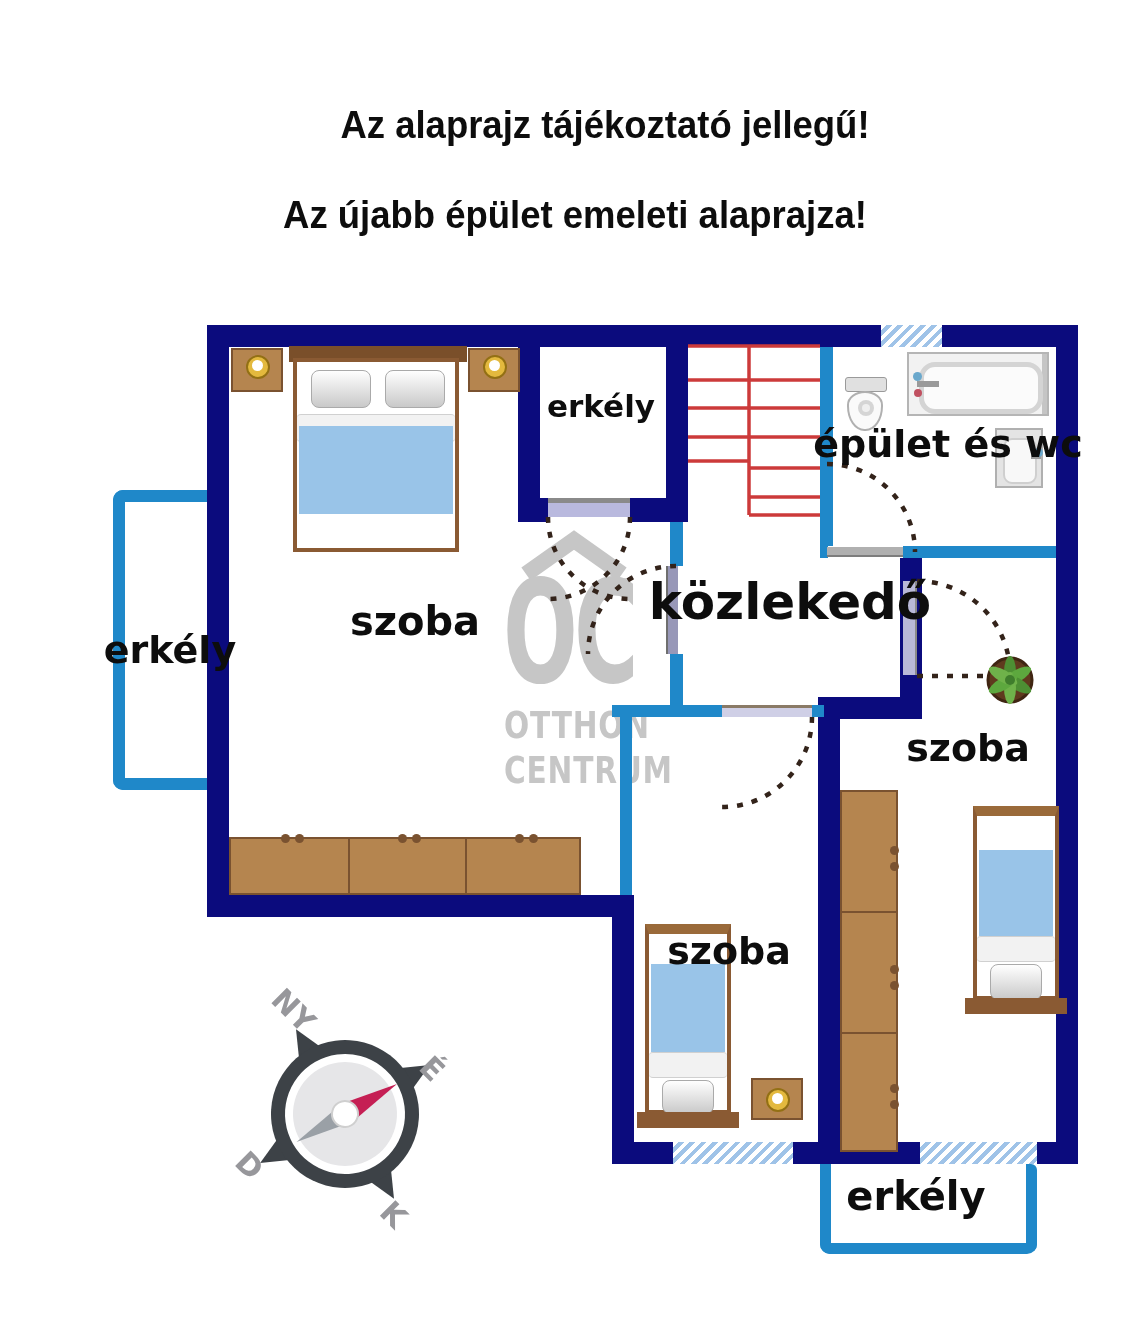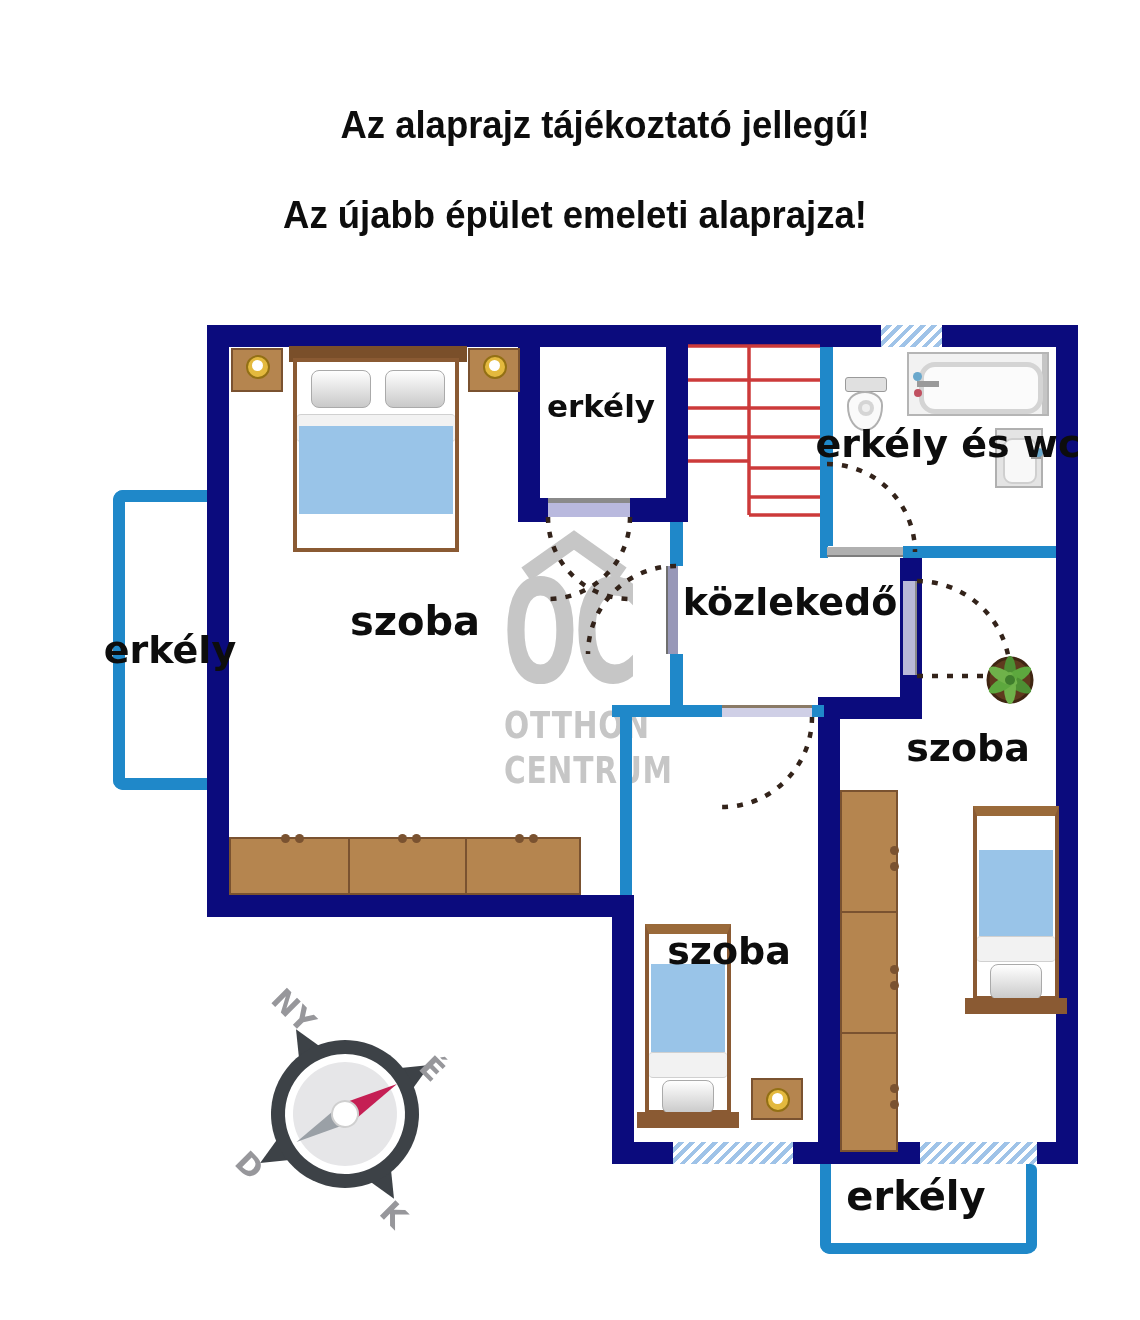--- a/index.html
+++ b/index.html
@@ -204,22 +204,22 @@
 </div>
 <div class="abs" style="left:637px;top:1112px;width:102px;height:16px;background:#8a5a33;z-index:6;"></div>
 <div class="wood" style="left:751px;top:1078px;width:52px;height:42px;">
   <span class="lamp" style="left:13px;top:8px;">
       <i></i>
     </span>
 </div>
 
 <div class="room-label" style="left:415px;top:621px;font-size:40px;">szoba</div>
 <div class="room-label" style="left:601px;top:406px;font-size:31px;">erkély</div>
-<div class="room-label" style="left:948px;top:444px;font-size:38px;">erkély és wc</div>
-<div class="room-label" style="left:790px;top:602px;font-size:38px;">közlekedő</div>
+<div class="room-label" style="left:948px;top:444px;font-size:38px;">épület és wc</div>
+<div class="room-label" style="left:790px;top:602px;font-size:50px;">közlekedő</div>
 <div class="room-label" style="left:968px;top:748px;font-size:38px;">szoba</div>
 <div class="room-label" style="left:729px;top:951px;font-size:38px;">szoba</div>
 <div class="room-label" style="left:170px;top:650px;font-size:38px;">erkély</div>
 <div class="room-label" style="left:916px;top:1196px;font-size:40px;">erkély</div>
 
 <svg class="dial" style="left:245px;top:1014px;" width="200" height="200" viewBox="-100 -100 200 200">
   <g transform="rotate(-30)">
     <polygon points="60,-17 98,0 60,17" fill="#3d4247"></polygon>
     <polygon points="60,-17 98,0 60,17" fill="#3d4247" transform="rotate(90)"></polygon>
     <polygon points="60,-17 98,0 60,17" fill="#3d4247" transform="rotate(180)"></polygon>

